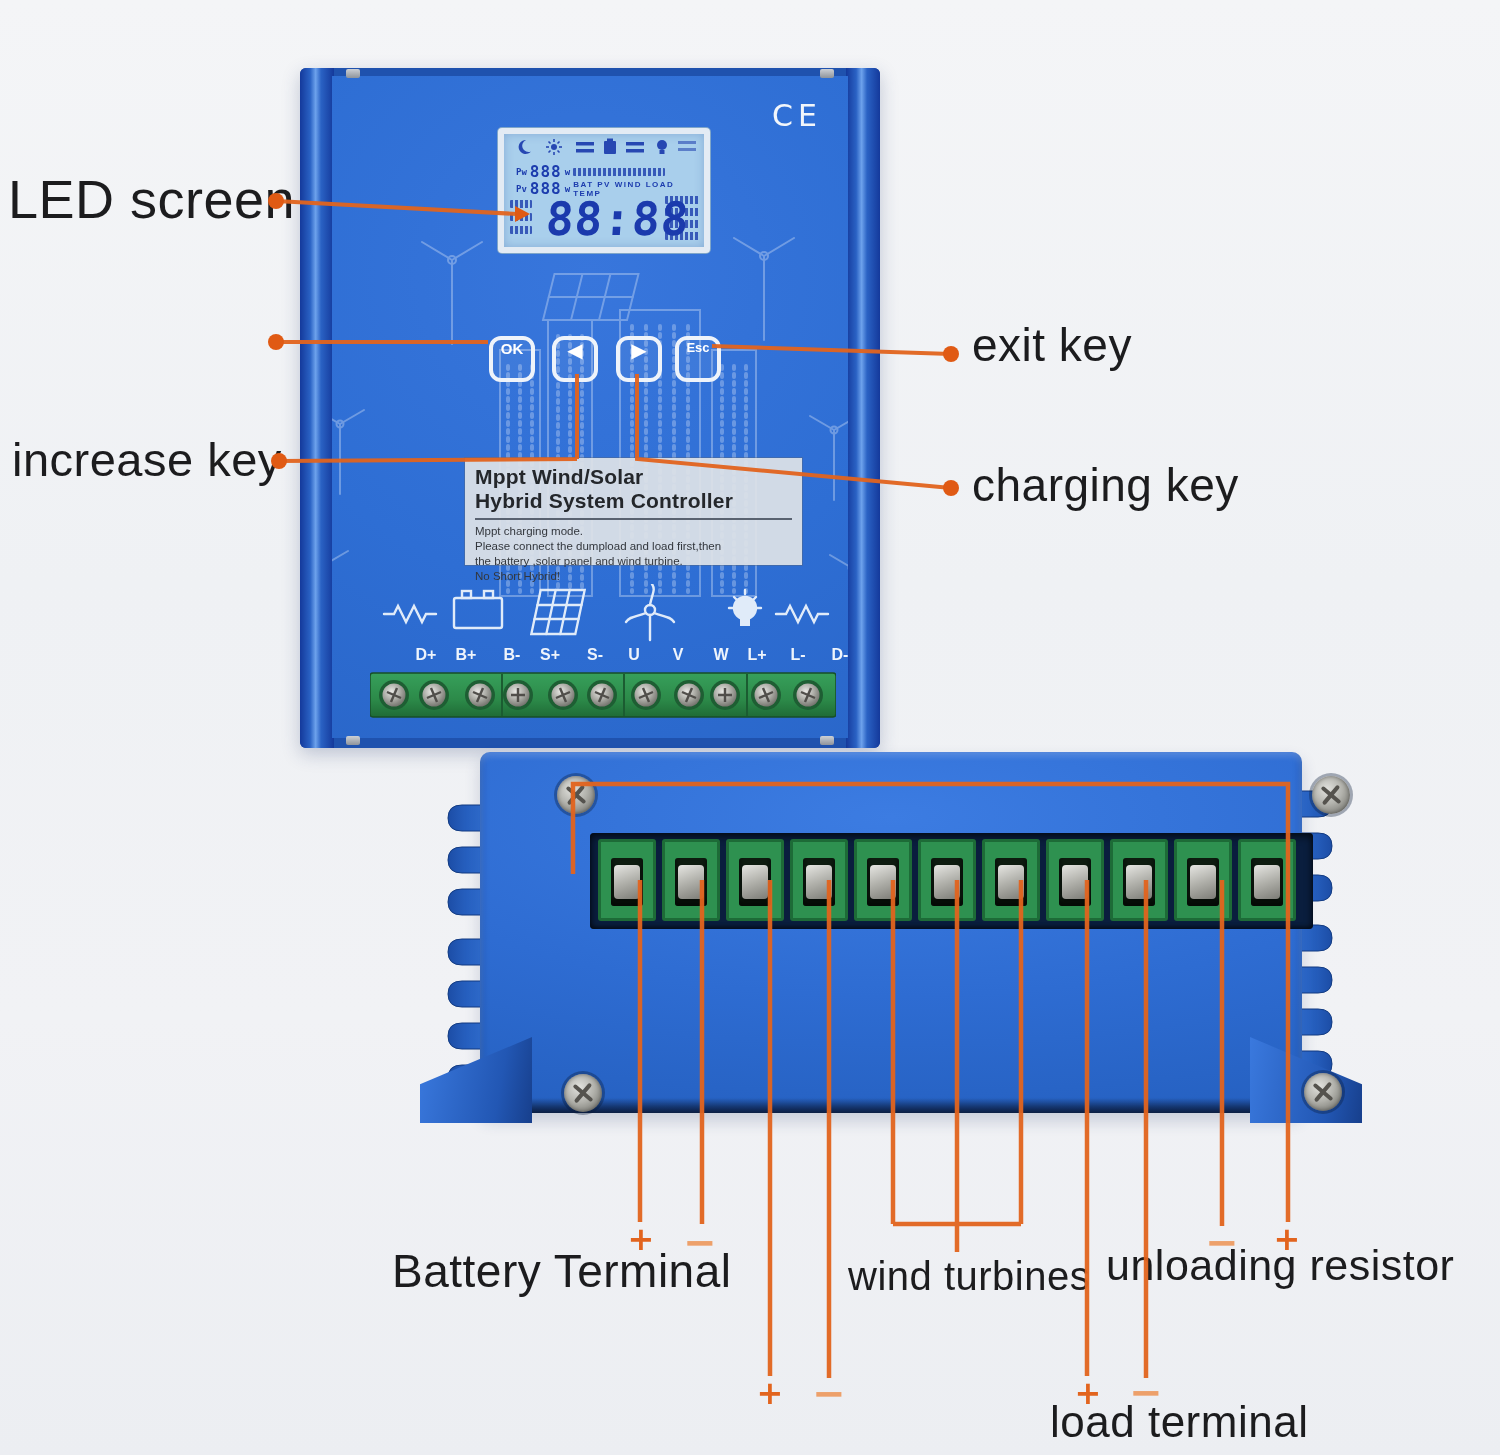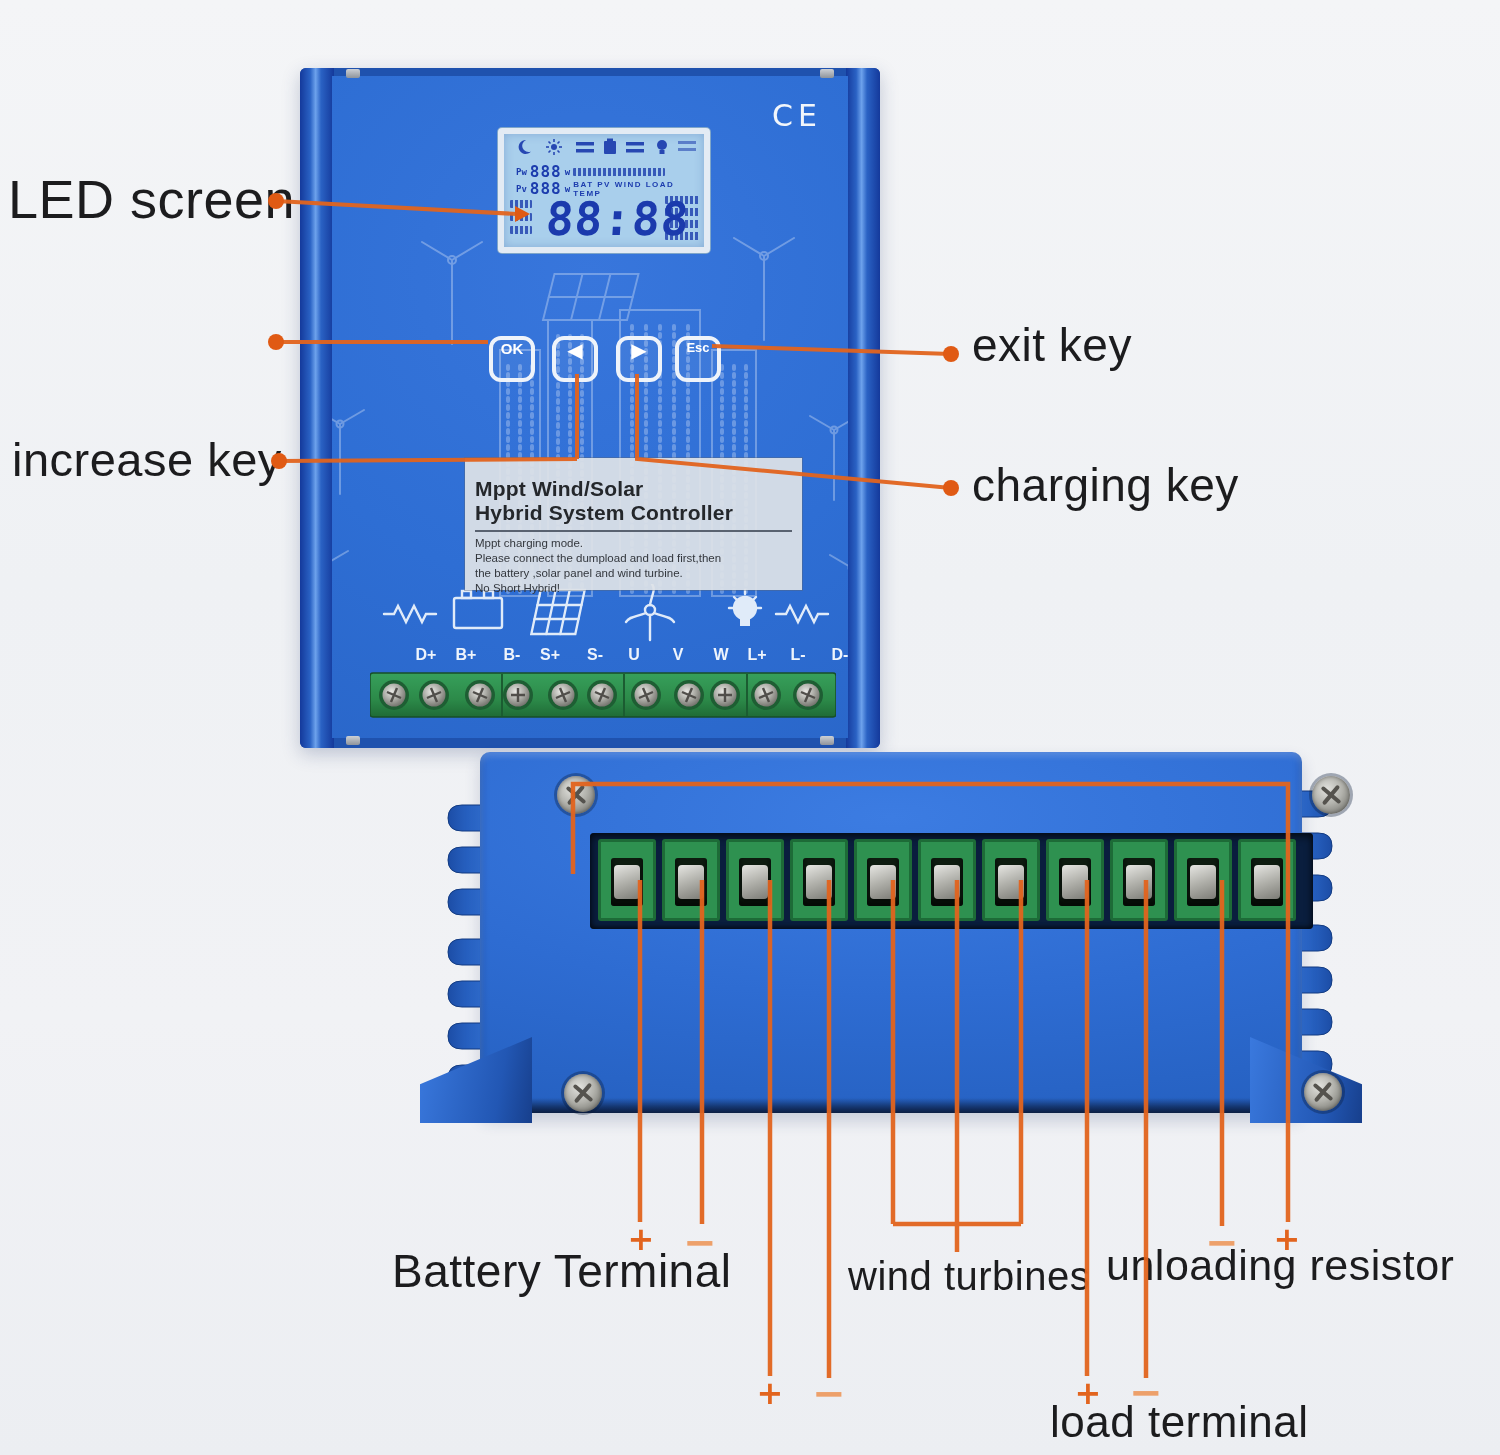--- a/index.html
+++ b/index.html
@@ -52,22 +52,22 @@
   .nzc{position:absolute;width:22px}
   .lcd-big{position:absolute;left:42px;top:58px;font:700 46px "DejaVu Sans Mono",monospace;color:#1b3aad;
     letter-spacing:1px;transform:skewX(-4deg)}
   
   .btn{position:absolute;top:260px;width:46px;height:46px;border:4px solid #eef3fa;border-radius:12px;
     background:rgba(255,255,255,.05);color:#fff;display:flex;align-items:flex-start;justify-content:center;
     font:700 15px "Liberation Sans",sans-serif;box-sizing:border-box;z-index:4}
   .b-ok{left:157px}.b-left{left:220px}.b-right{left:284px}.b-esc{left:343px;font-size:13px}
   .tri{font-family:"DejaVu Sans",sans-serif;font-size:20px;line-height:1}
   
-  .plate{position:absolute;left:133px;top:382px;width:337px;height:132px;background:rgba(222,226,231,.93);
-    box-shadow:0 0 0 1px rgba(90,100,115,.4);padding:19px 10px 6px;box-sizing:border-box;color:#24272b;z-index:3}
+  .plate{position:absolute;left:133px;top:382px;width:337px;height:107px;background:rgba(222,226,231,.93);
+    box-shadow:0 0 0 1px rgba(90,100,115,.4);padding:7px 10px 6px;box-sizing:border-box;color:#24272b;z-index:3}
   .plate .t{font:700 21px/1.15 "Liberation Sans",sans-serif;letter-spacing:.2px}
   .plate .div{border-top:2px solid #596270;margin:5px 0 4px}
   .plate .n{font:400 11.5px/1.3 "Liberation Sans",sans-serif;color:#33373d}
   
   .icons-row{position:absolute;left:0;top:508px;pointer-events:none}
   .tl{position:absolute;top:570px;width:36px;text-align:center;font:700 16px "Liberation Sans",sans-serif;color:#eef4fc;z-index:3}
   .tl1{left:76px}.tl2{left:116px}.tl3{left:162px}.tl4{left:200px}.tl5{left:245px}.tl6{left:284px}
   .tl7{left:328px}.tl8{left:371px}.tl9{left:407px}.tl10{left:448px}.tl11{left:490px}
   .gstrip{position:absolute;left:38px;top:594px}
   

